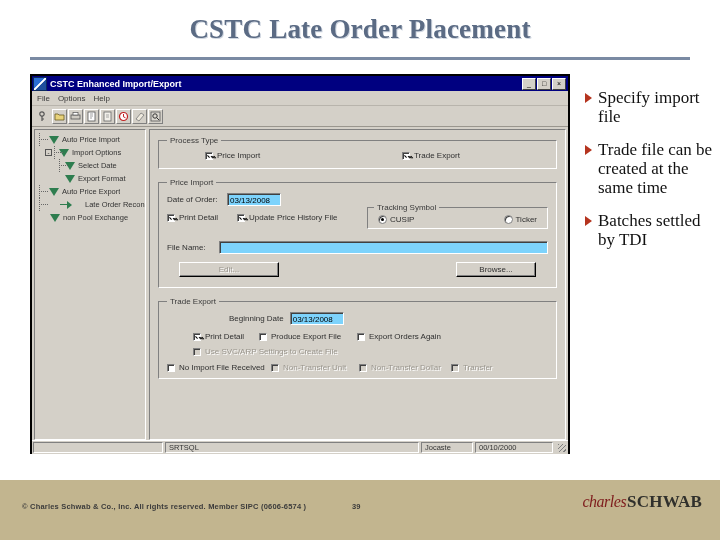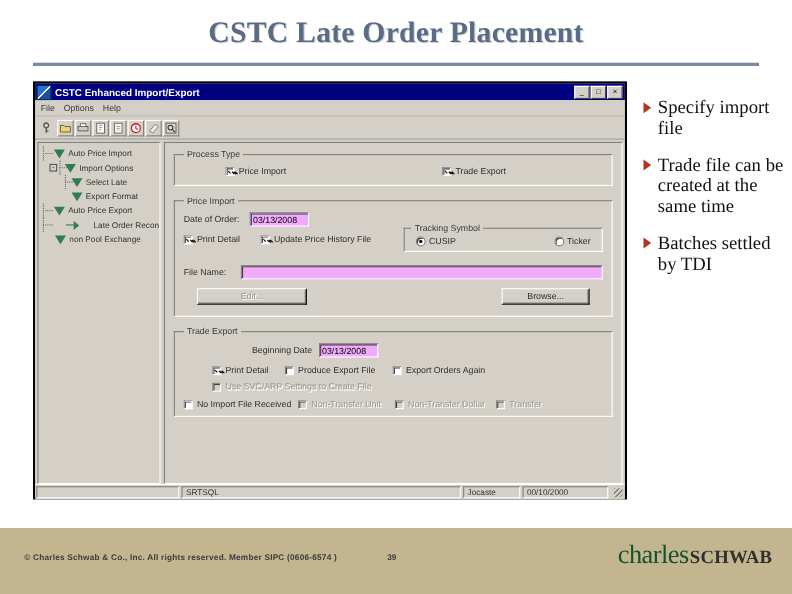--- a/index.html
+++ b/index.html
@@ -175,21 +175,21 @@
   .cb.checked::after{
     content:"";position:absolute;left:1px;top:3px;width:3px;height:1px;
     background:#000;transform:rotate(45deg);
     box-shadow:3px -2px 0 0 #000,4px -3px 0 0 #000,5px -4px 0 0 #000;
   }
   .cb.dis{background:#d4d0c8;}
   .lbl{font-size:8px;color:#2f2f2f;white-space:nowrap;}
   .lbl.dis{color:#9a968e;text-shadow:1px 1px 0 #fff;}
 
   .txtbox{
-    background:#f0abfc;
+    background:#7dd3fc;
     border:1px solid #808080;border-right-color:#fff;border-bottom-color:#fff;
     box-shadow:inset 1px 1px 0 #404040;
     font-size:8px;color:#000;
     padding:1px 2px;box-sizing:border-box;
     font-family:"Liberation Sans", sans-serif;
     height:13px;line-height:11px;
   }
   .btn{
     background:#d4d0c8;
     border:1px solid #fff;border-right-color:#000;border-bottom-color:#000;
@@ -270,21 +270,21 @@
     font-size:7.5px;color:#3b3b3b;
     font-family:"Liberation Sans", sans-serif;
     font-weight:bold;
   }
   .logo{
     position:absolute;right:18px;top:12px;
     display:flex;align-items:baseline;
   }
   .logo-charles{
     font-family:"Liberation Serif", serif;
-    font-size:24px;color:#14532d;
+    font-style:italic;font-size:16px;color:#7f1d1d;
     letter-spacing:-.5px;
   }
   .logo-schwab{
     font-family:"Liberation Serif", serif;
     font-size:17px;color:#30302c;font-weight:bold;
     letter-spacing:.2px;margin-left:1px;
   }
 </style>
 </head>
 <body>
@@ -373,21 +373,21 @@
       <div class="tree-row" style="padding-left:8px;">
         <div class="tree-box">-</div>
         <div class="tree-dash" style="width:5px;"></div>
         <div class="tri"></div>
         <span class="tree-label">Import Options</span>
       </div>
 
       <div class="tree-row" style="padding-left:22px;">
         <div class="tree-dash" style="width:6px;"></div>
         <div class="tri"></div>
-        <span class="tree-label">Select Late</span>
+        <span class="tree-label">Select Date</span>
       </div>
 
       <div class="tree-row" style="padding-left:28px;">
         <div class="tri"></div>
         <span class="tree-label">Export Format</span>
       </div>
 
       <div class="tree-row" style="padding-left:2px;">
         <div class="tree-dash"></div>
         <div class="tri"></div>

